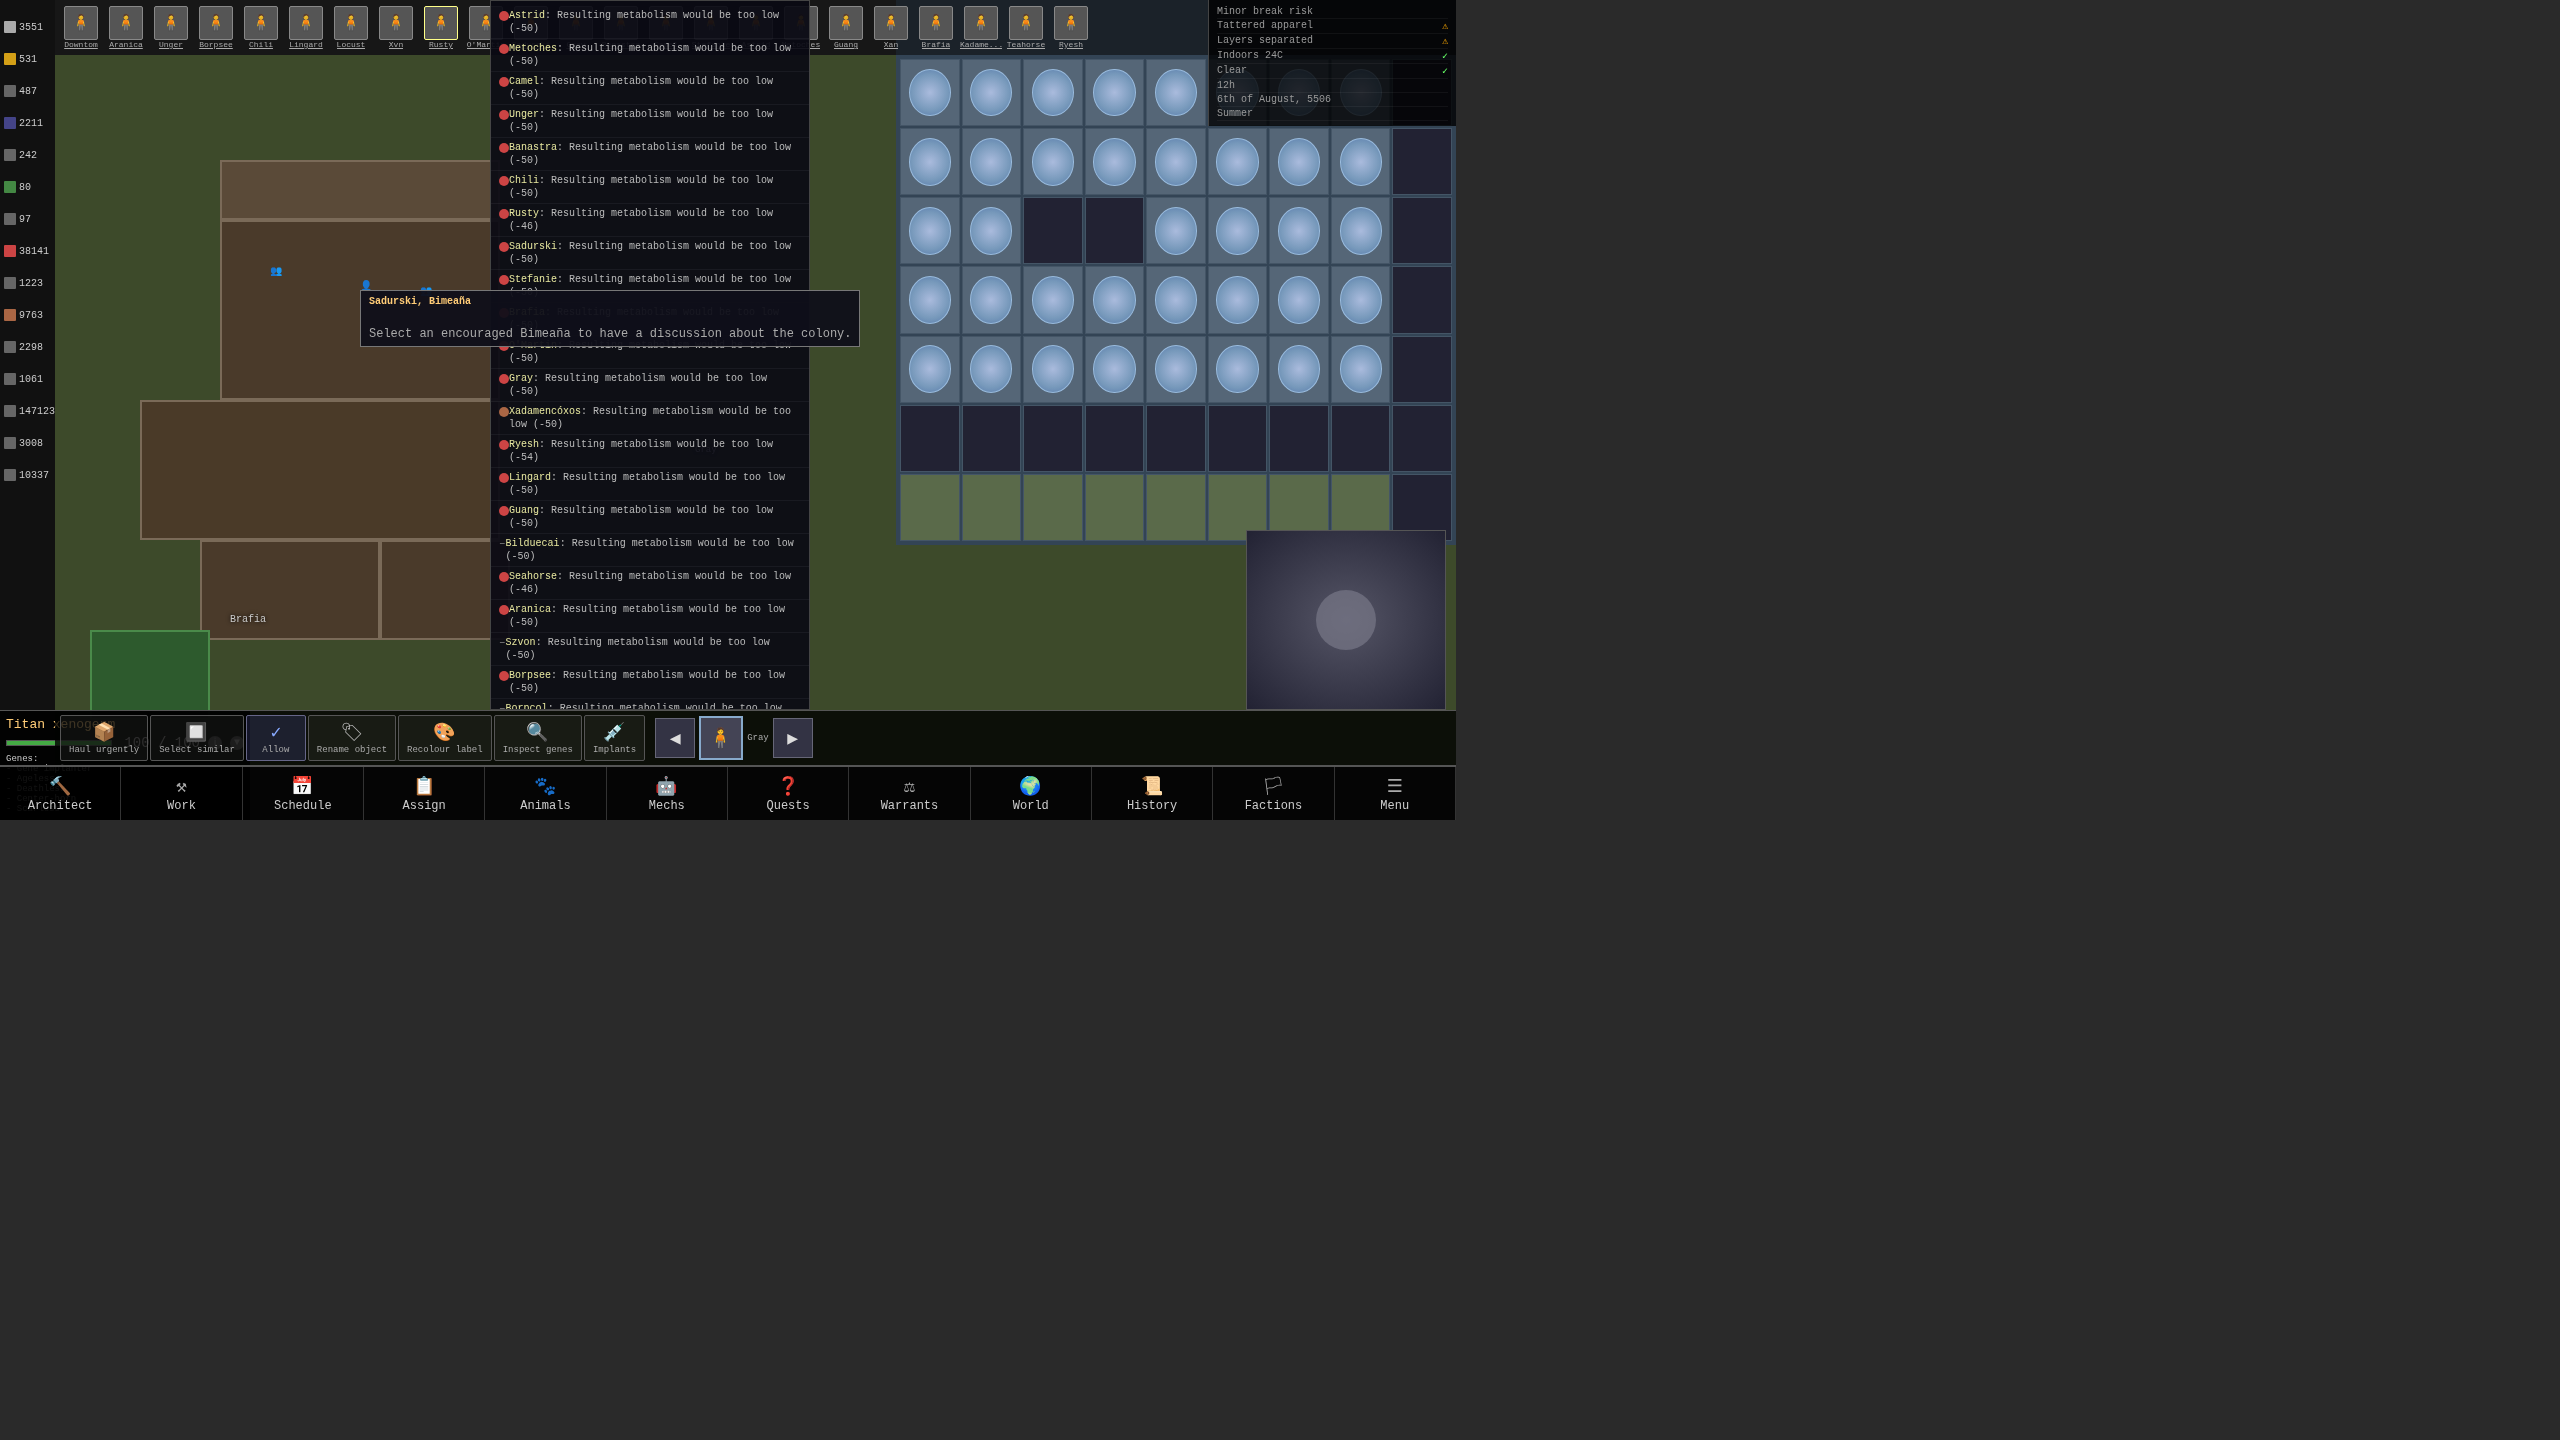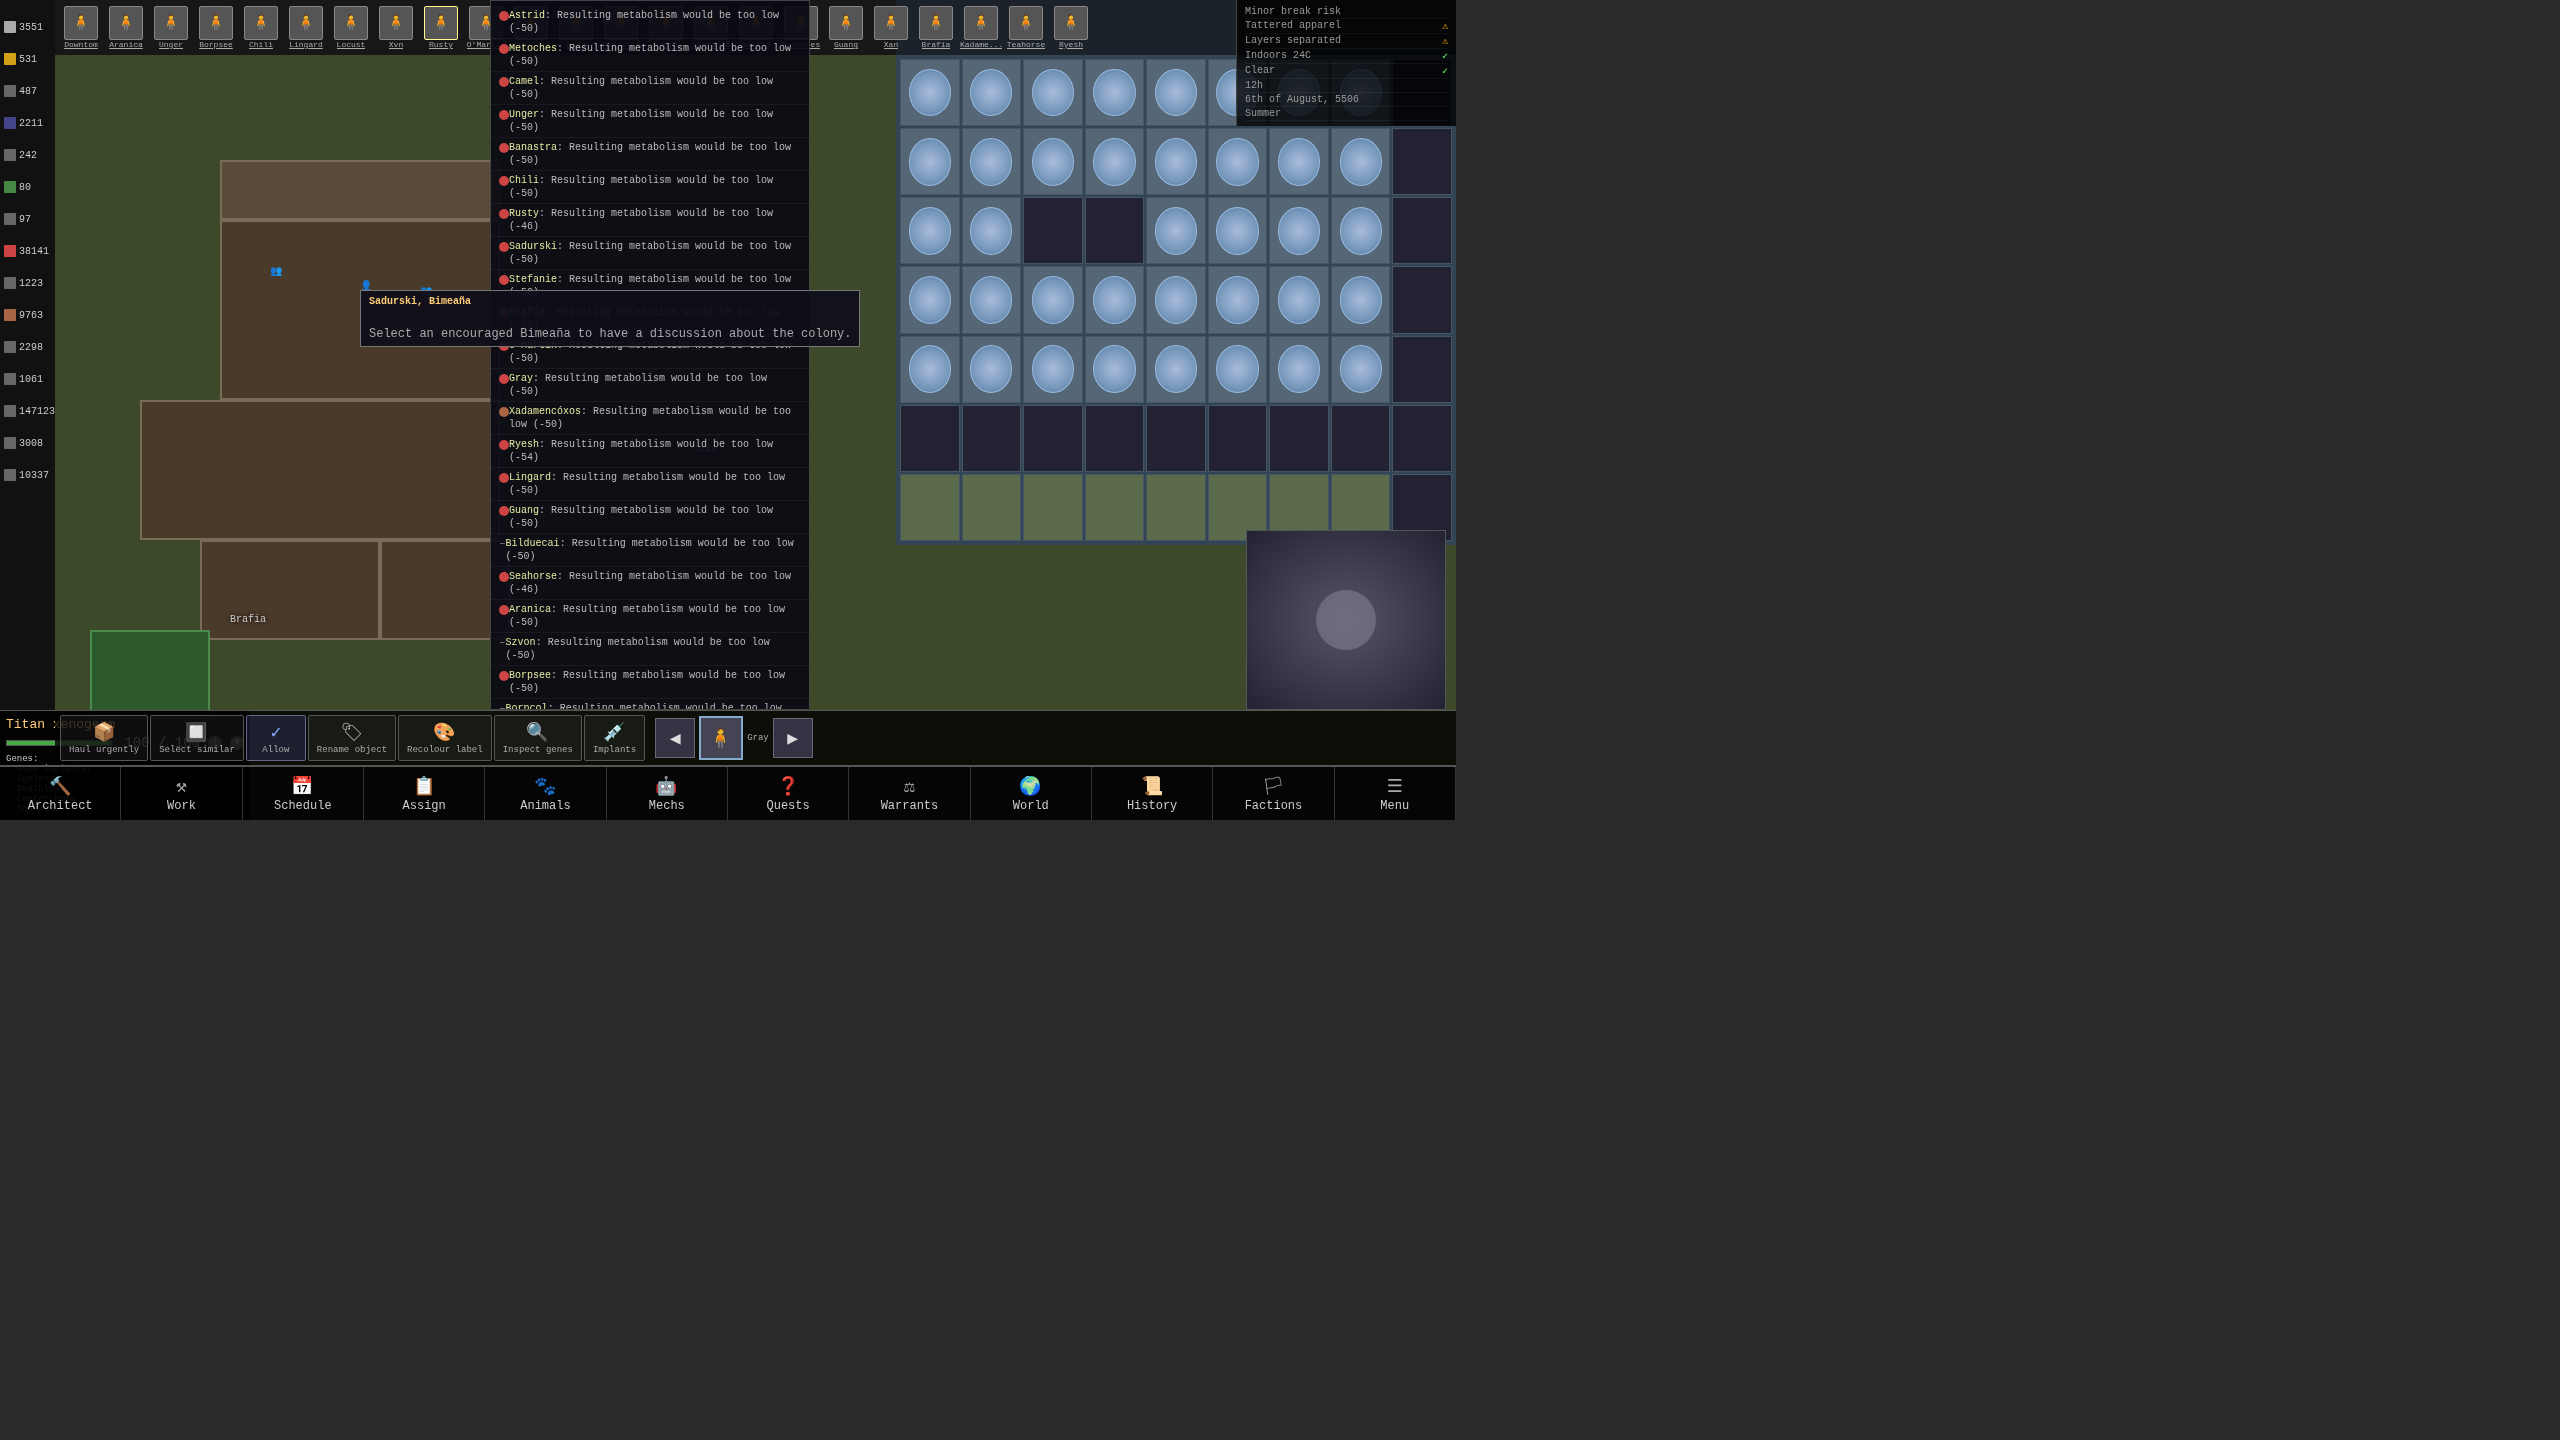--- a/index.html
+++ b/index.html
@@ -312,21 +312,21 @@
       font-size: 10px;
       color: #aaa;
       margin-left: 4px;
     }
 
     
     #status-panel {
       position: absolute;
       top: 0;
       right: 0;
-      width: 220px;
+      width: 248px;
       background: rgba(0,0,0,0.8);
       padding: 5px 8px;
       border-left: 1px solid #444;
       font-size: 10px;
       color: #ccc;
       z-index: 25;
     }
 
     .status-row { 
       display: flex; 

